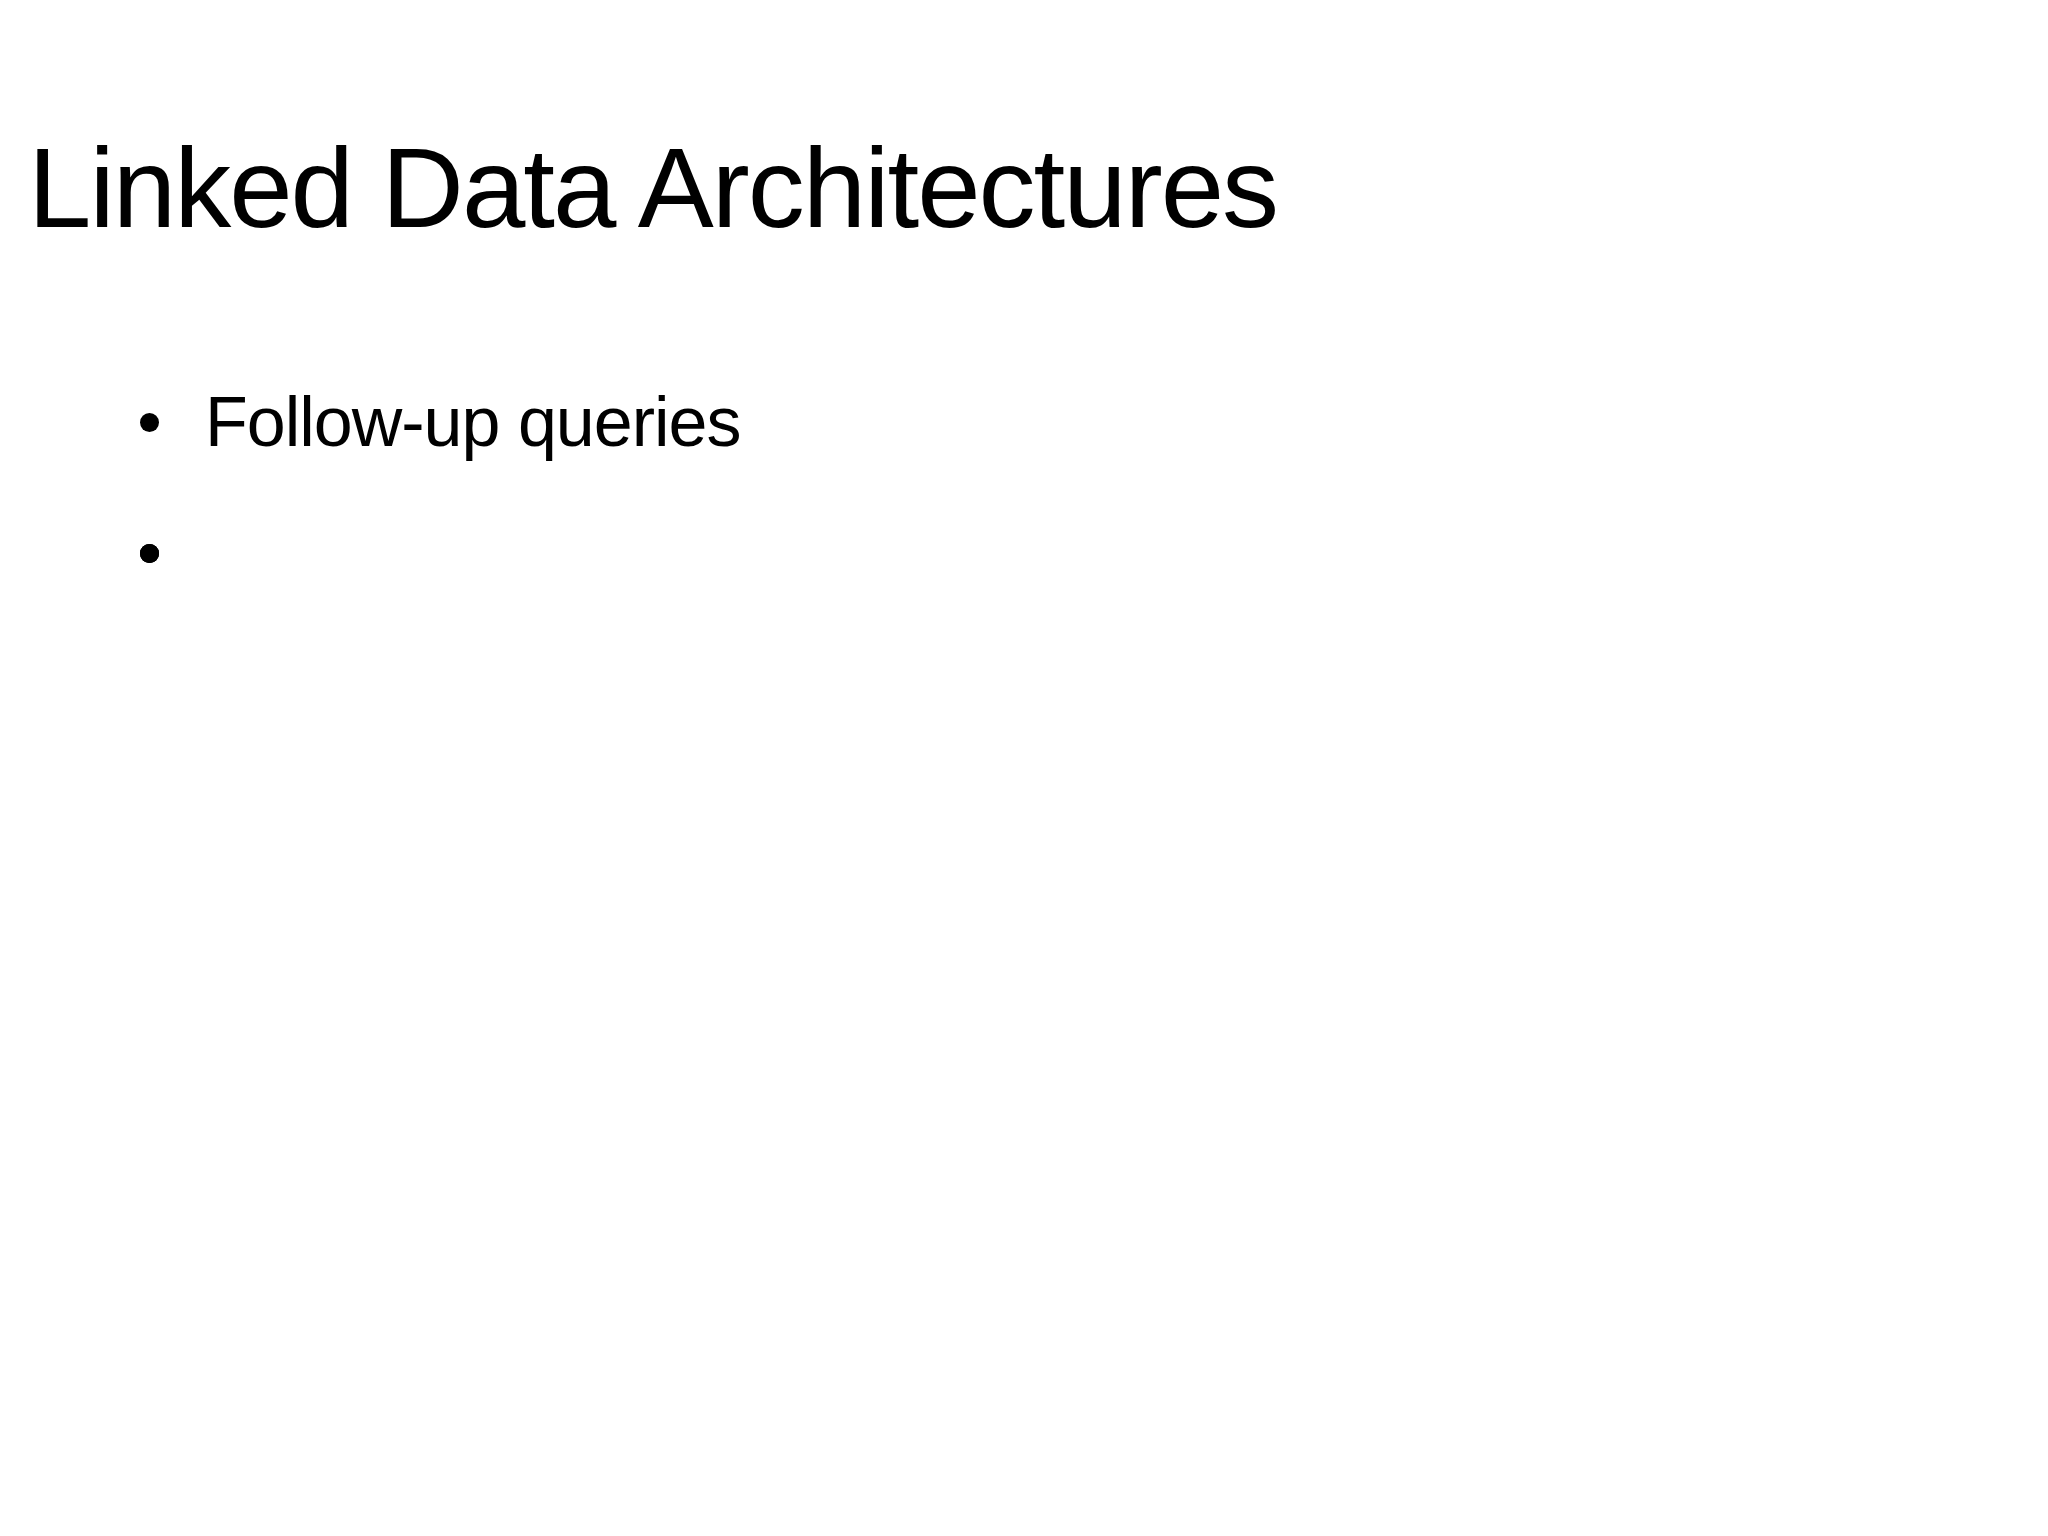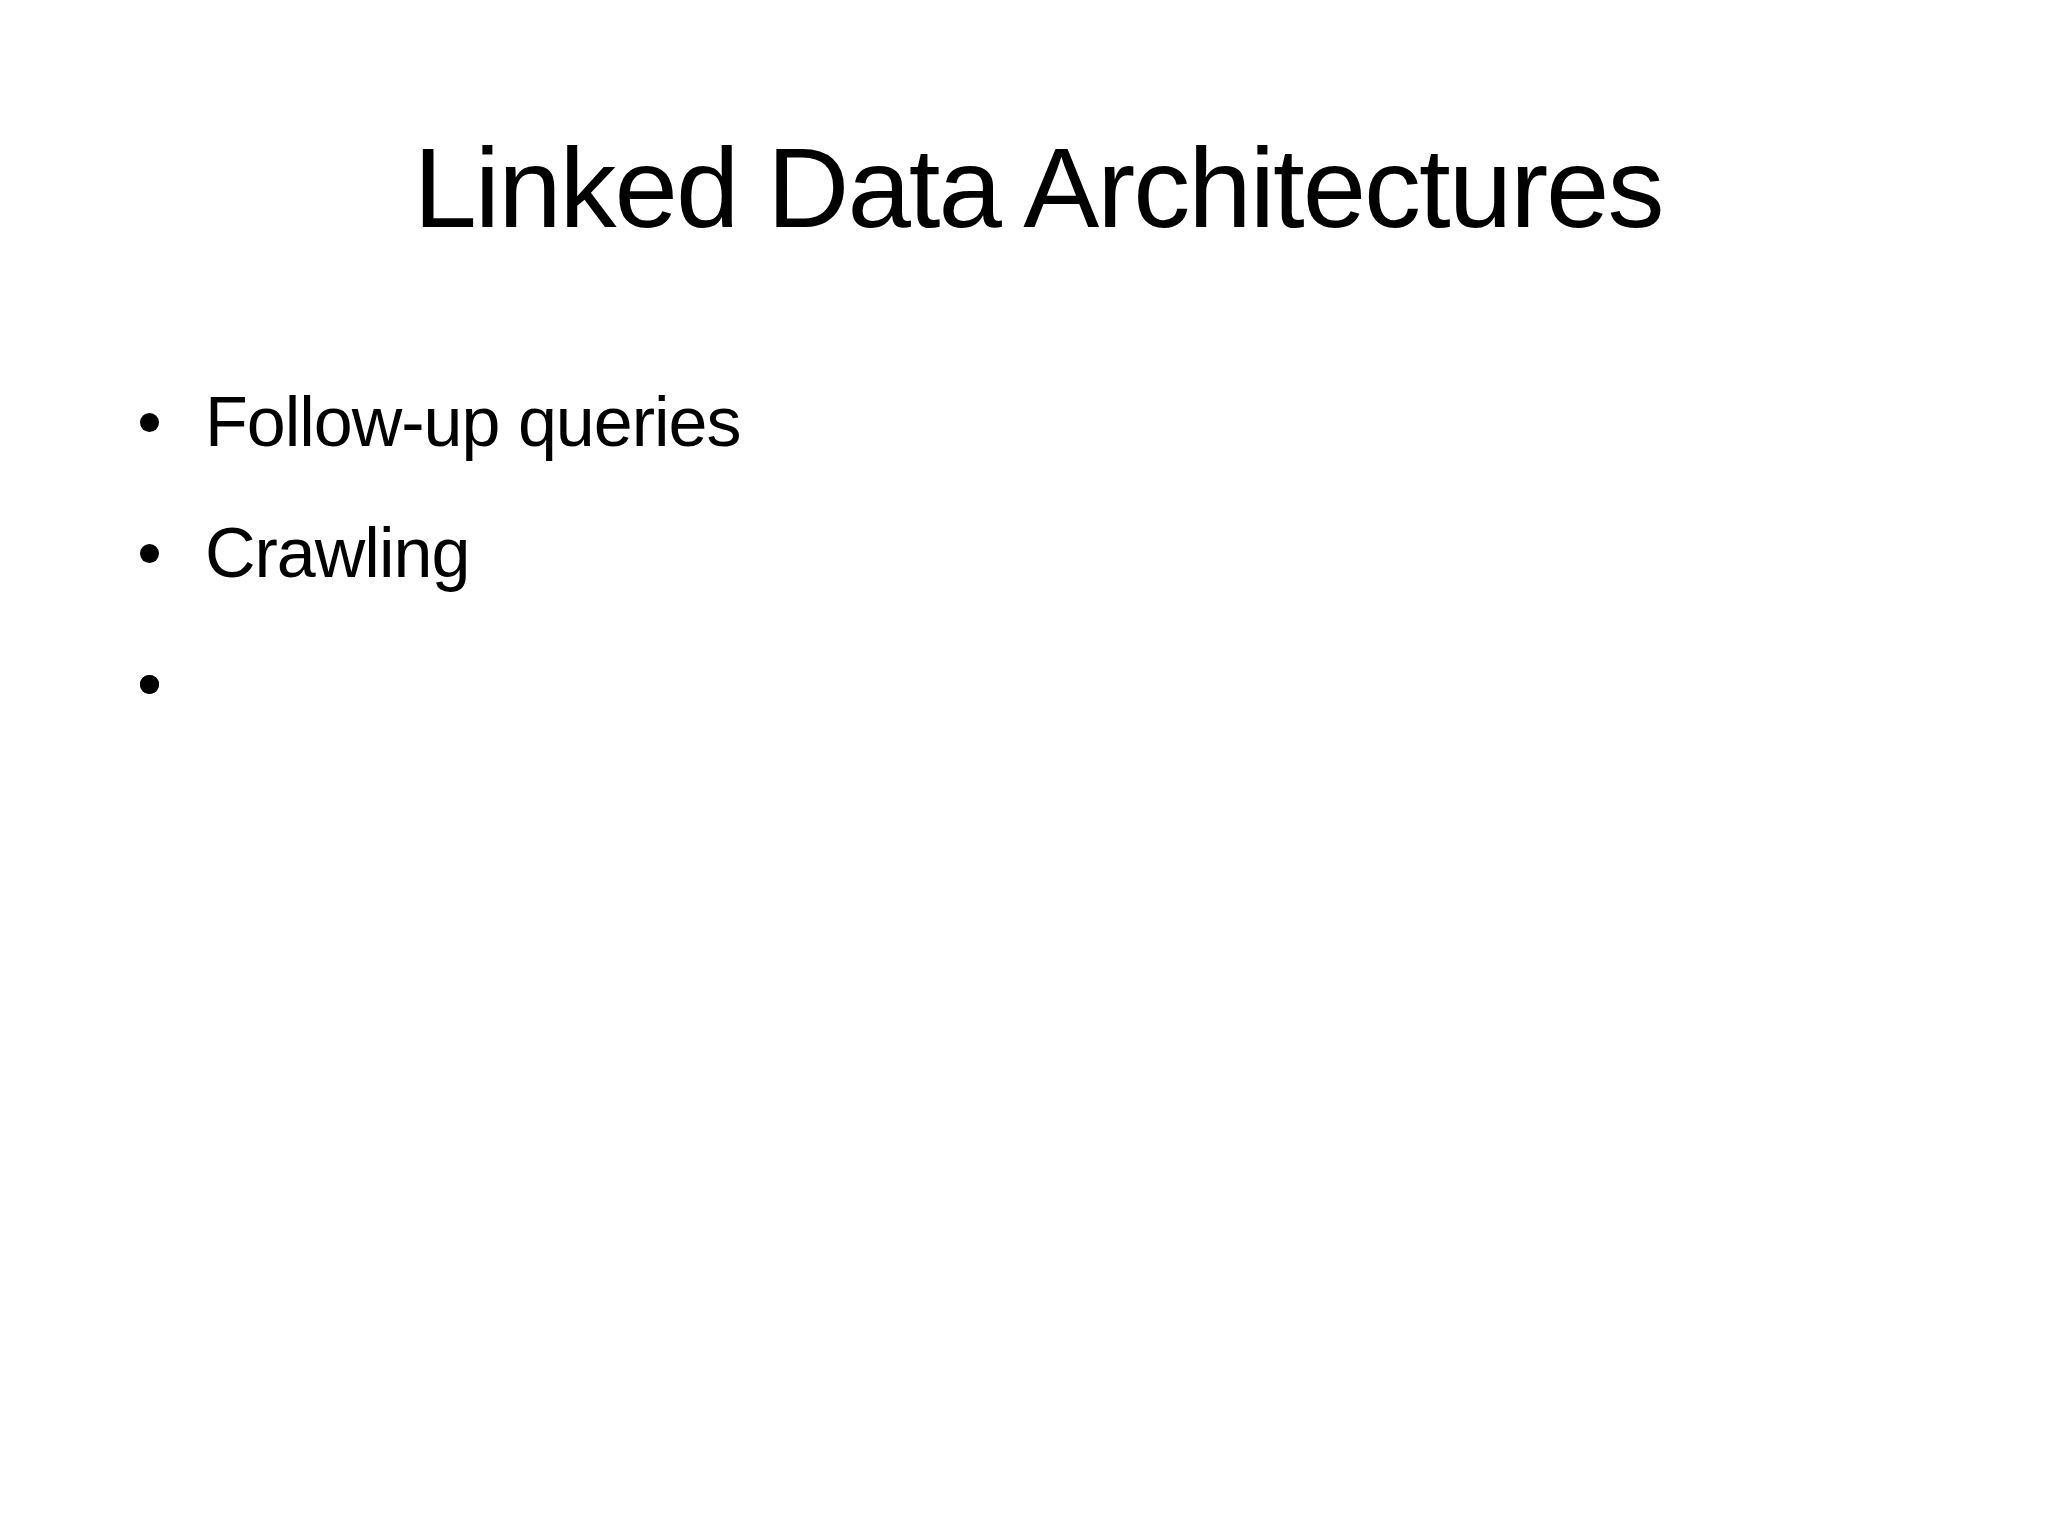--- a/index.html
+++ b/index.html
@@ -12,21 +12,20 @@
     width: 2048px;
     height: 1536px;
     background: #ffffff;
     overflow: hidden;
     font-family: "Liberation Sans", "DejaVu Sans", sans-serif;
     color: #000000;
   }
   .slide-title {
     margin: 0;
     padding-top: 120px;
-    text-align: center;
     font-size: 114px;
     font-weight: 400;
     letter-spacing: -2px;
     line-height: 1.2;
     color: #000000;
     white-space: nowrap;
     padding-left: 28px;
   }
   .bullet-list {
     list-style: none;
@@ -60,21 +59,20 @@
 
   <h1 class="slide-title">Linked Data Architectures</h1>
 
   <ul class="bullet-list">
     <li class="bullet-item">
       <span class="bullet-dot"></span>
       <span>Follow-up queries</span>
     </li>
     <li class="bullet-item">
       <span class="bullet-dot"></span>
-      <span>Crawling</span>
     </li>
     <li class="bullet-item">
       <span class="bullet-dot"></span>
     </li>
     <li class="bullet-item">
       <span class="bullet-dot"></span>
     </li>
   </ul>
 
 </div>

